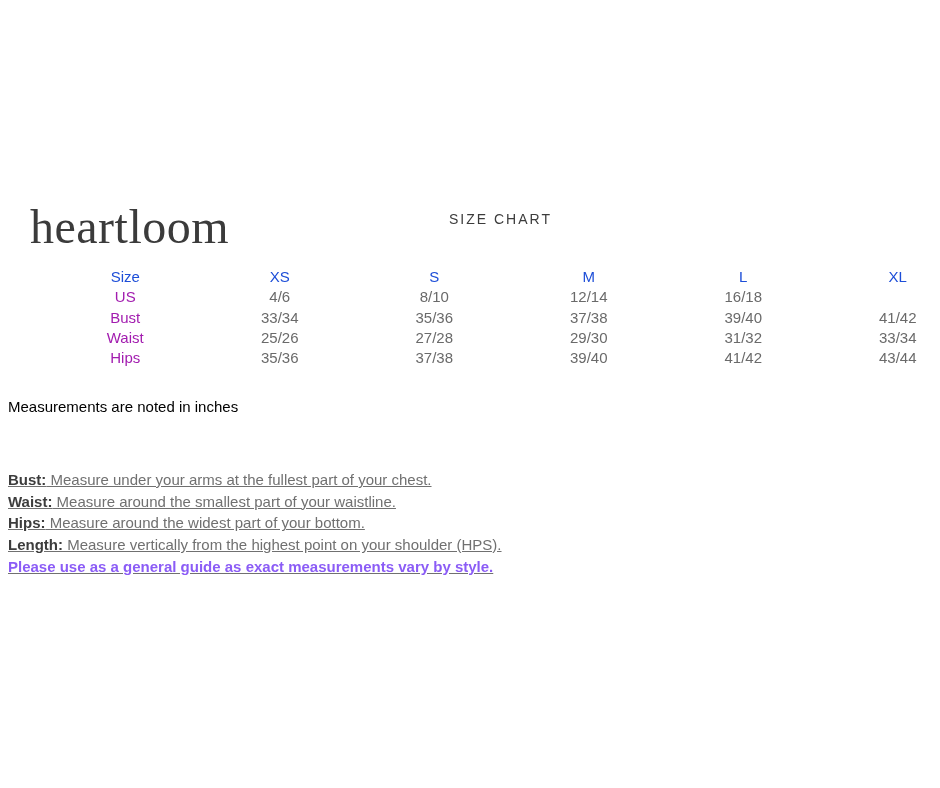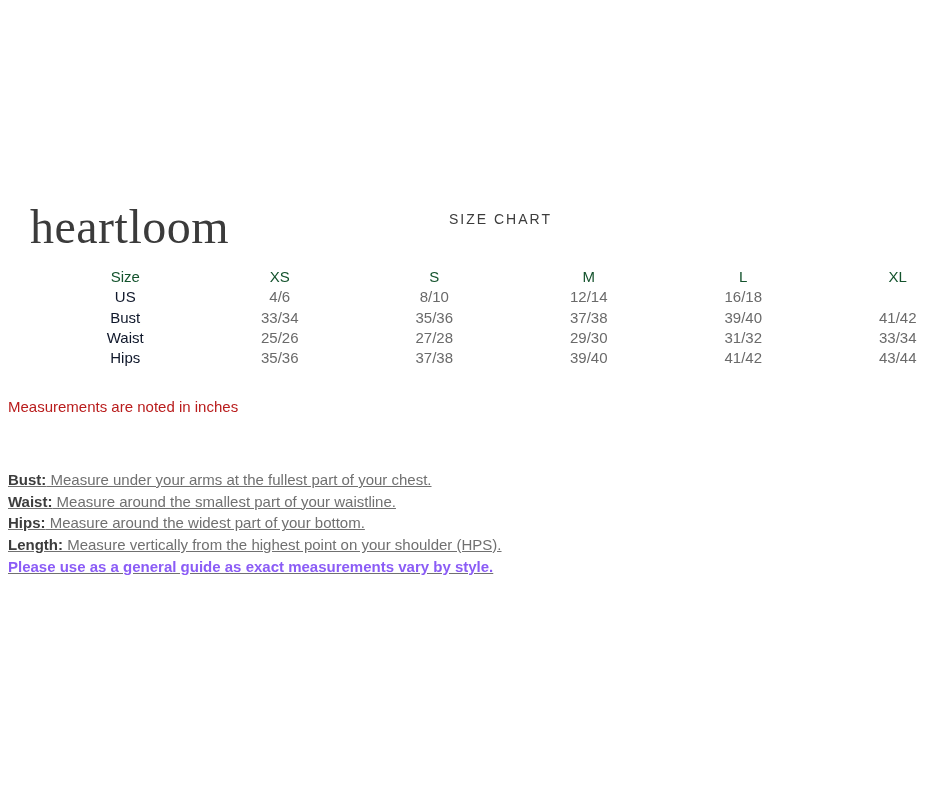--- a/index.html
+++ b/index.html
@@ -29,27 +29,27 @@
   }
 
   .size-table { position: absolute; left: 48px; top: 266.8px; width: 927px; }
   .trow { display: flex; height: 20.4px; align-items: center; }
   .tcell {
     width: 154.5px; flex: 0 0 154.5px;
     text-align: center;
     font-size: 15px; line-height: 20.4px;
     color: #6a6a6a; white-space: nowrap;
   }
-  .trow.header .tcell { color: #14532d; }
-  .tcell.rowlabel { color: #0f172a; }
+  .trow.header .tcell { color: #1d4ed8; }
+  .tcell.rowlabel { color: #a21caf; }
 
   .units-note {
     position: absolute; left: 8px; top: 396px;
     font-size: 15px; line-height: 22px;
-    color: #b91c1c; white-space: nowrap;
+    color: #000000; white-space: nowrap;
   }
 
   .guide {
     position: absolute; left: 8px; top: 469px;
     font-size: 15px; line-height: 21.7px;
     color: #707070;
     text-decoration: underline;
   }
   .guide .gline { white-space: nowrap; }
   .guide b { color: #3d3d3d; font-weight: 700; }

